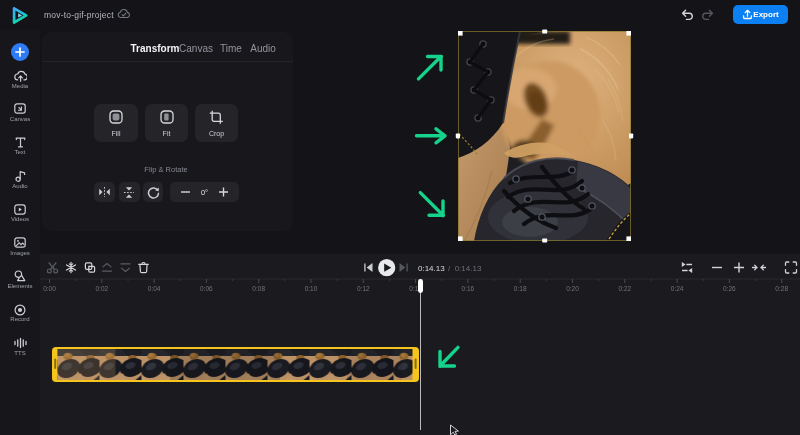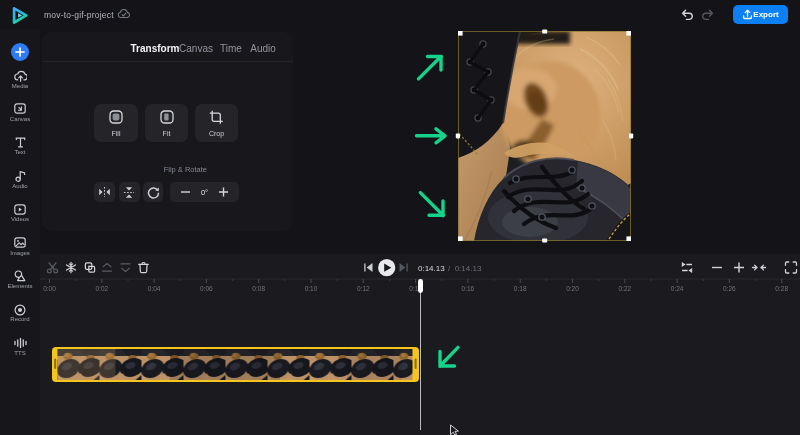--- a/index.html
+++ b/index.html
@@ -159,21 +159,21 @@
     <div class="lb">Fit</div>
   </div>
   <div class="abs bigbtn" style="left:195px;top:104px;width:43px">
     <svg style="margin-top:6px" width="15" height="15" viewBox="0 0 15 15">
       <path d="M3.2 0.8 V9.6 A1.7 1.7 0 0 0 4.9 11.3 H13.8" fill="none" stroke="#d6d8dc" stroke-width="1.3"></path>
       <path d="M0.8 3.2 H9.6 A1.7 1.7 0 0 1 11.3 4.9 V13.8" fill="none" stroke="#d6d8dc" stroke-width="1.3"></path>
     </svg>
     <div class="lb">Crop</div>
   </div>
 
-  <div class="abs" style="left:125px;top:164.5px;width:82px;text-align:right;font-size:7.5px;color:#85888f">Flip &amp; Rotate</div>
+  <div class="abs" style="left:125px;top:164.5px;width:82px;text-align:center;font-size:7.5px;color:#85888f">Flip &amp; Rotate</div>
 
   <div class="abs smbtn" style="left:94px;width:21px">
     <svg width="13" height="12" viewBox="0 0 13 12">
       <path d="M6.5 1 V11" stroke="#cbced3" stroke-width="1" stroke-dasharray="1.6 1.5"></path>
       <path d="M1.2 2.8 V9.2 L4.6 6 Z" fill="#cbced3"></path>
       <path d="M11.8 2.8 V9.2 L8.4 6 Z" fill="#cbced3"></path>
     </svg>
   </div>
   <div class="abs smbtn" style="left:118.6px;width:21px">
     <svg width="12" height="13" viewBox="0 0 12 13">

